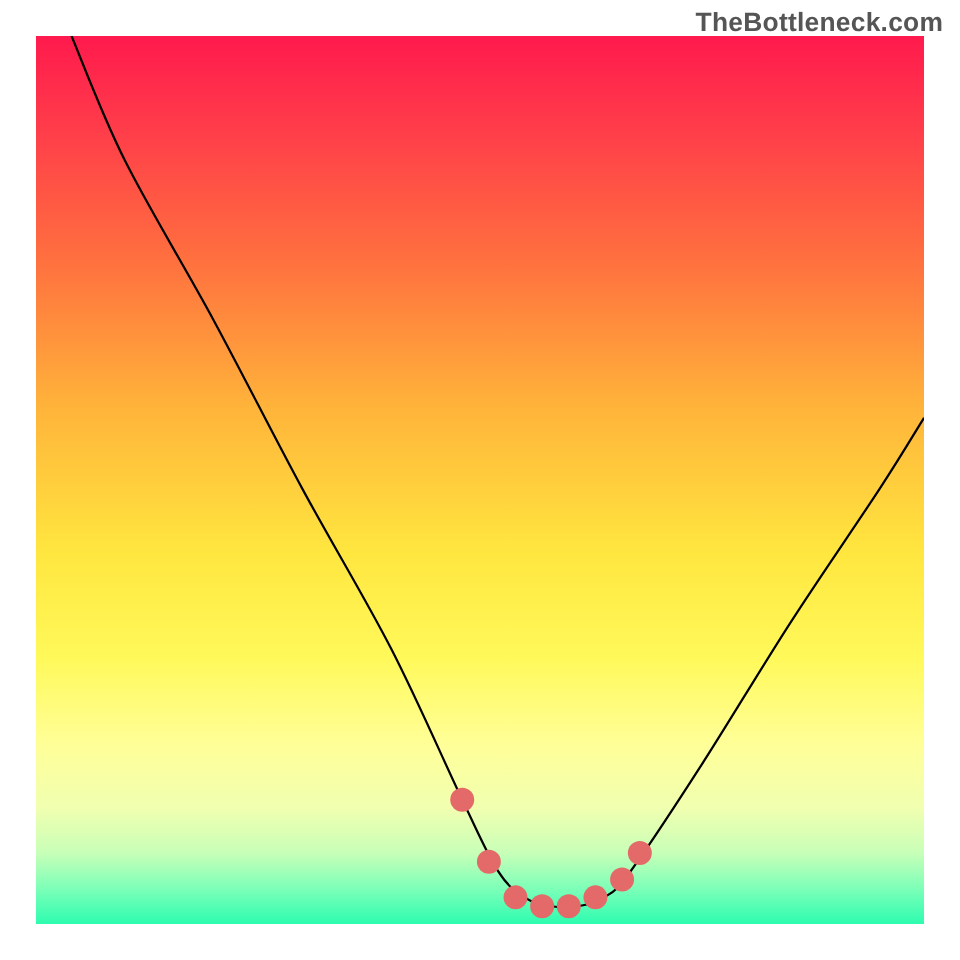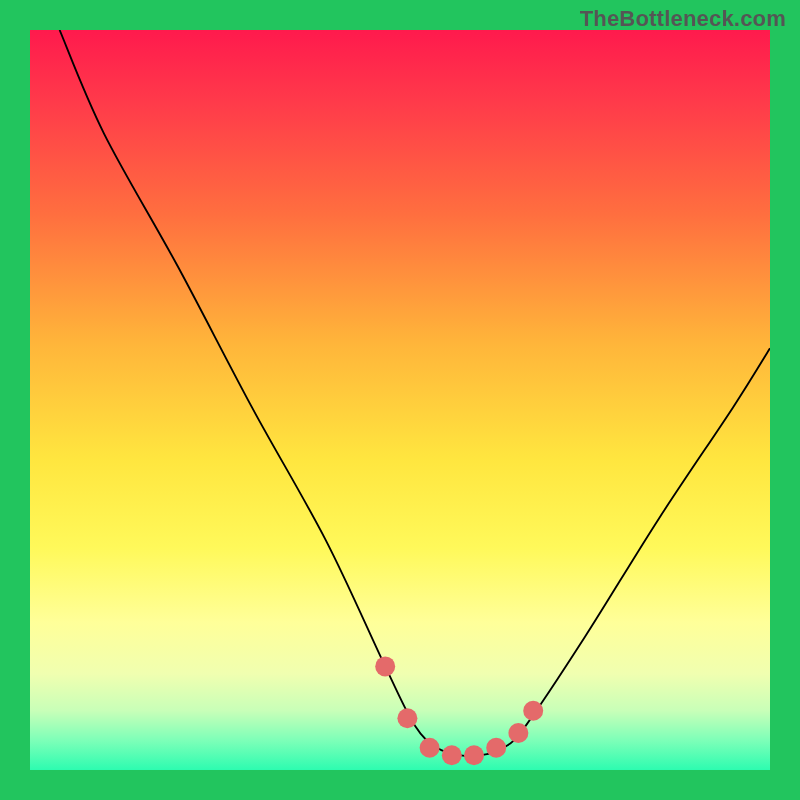--- a/index.html
+++ b/index.html
@@ -8,21 +8,21 @@
     background: #000;
     width: 800px;
     height: 800px;
     overflow: hidden;
     font-family: Arial, Helvetica, sans-serif;
   }
   .frame {
     position: relative;
     width: 800px;
     height: 800px;
-    background: #22c55e;
+    background: #ffffff;
   }
   .watermark {
     position: absolute;
     top: 6px;
     right: 14px;
     color: #555;
     font-size: 22px;
     font-weight: 600;
     z-index: 3;
     letter-spacing: 0.2px;

